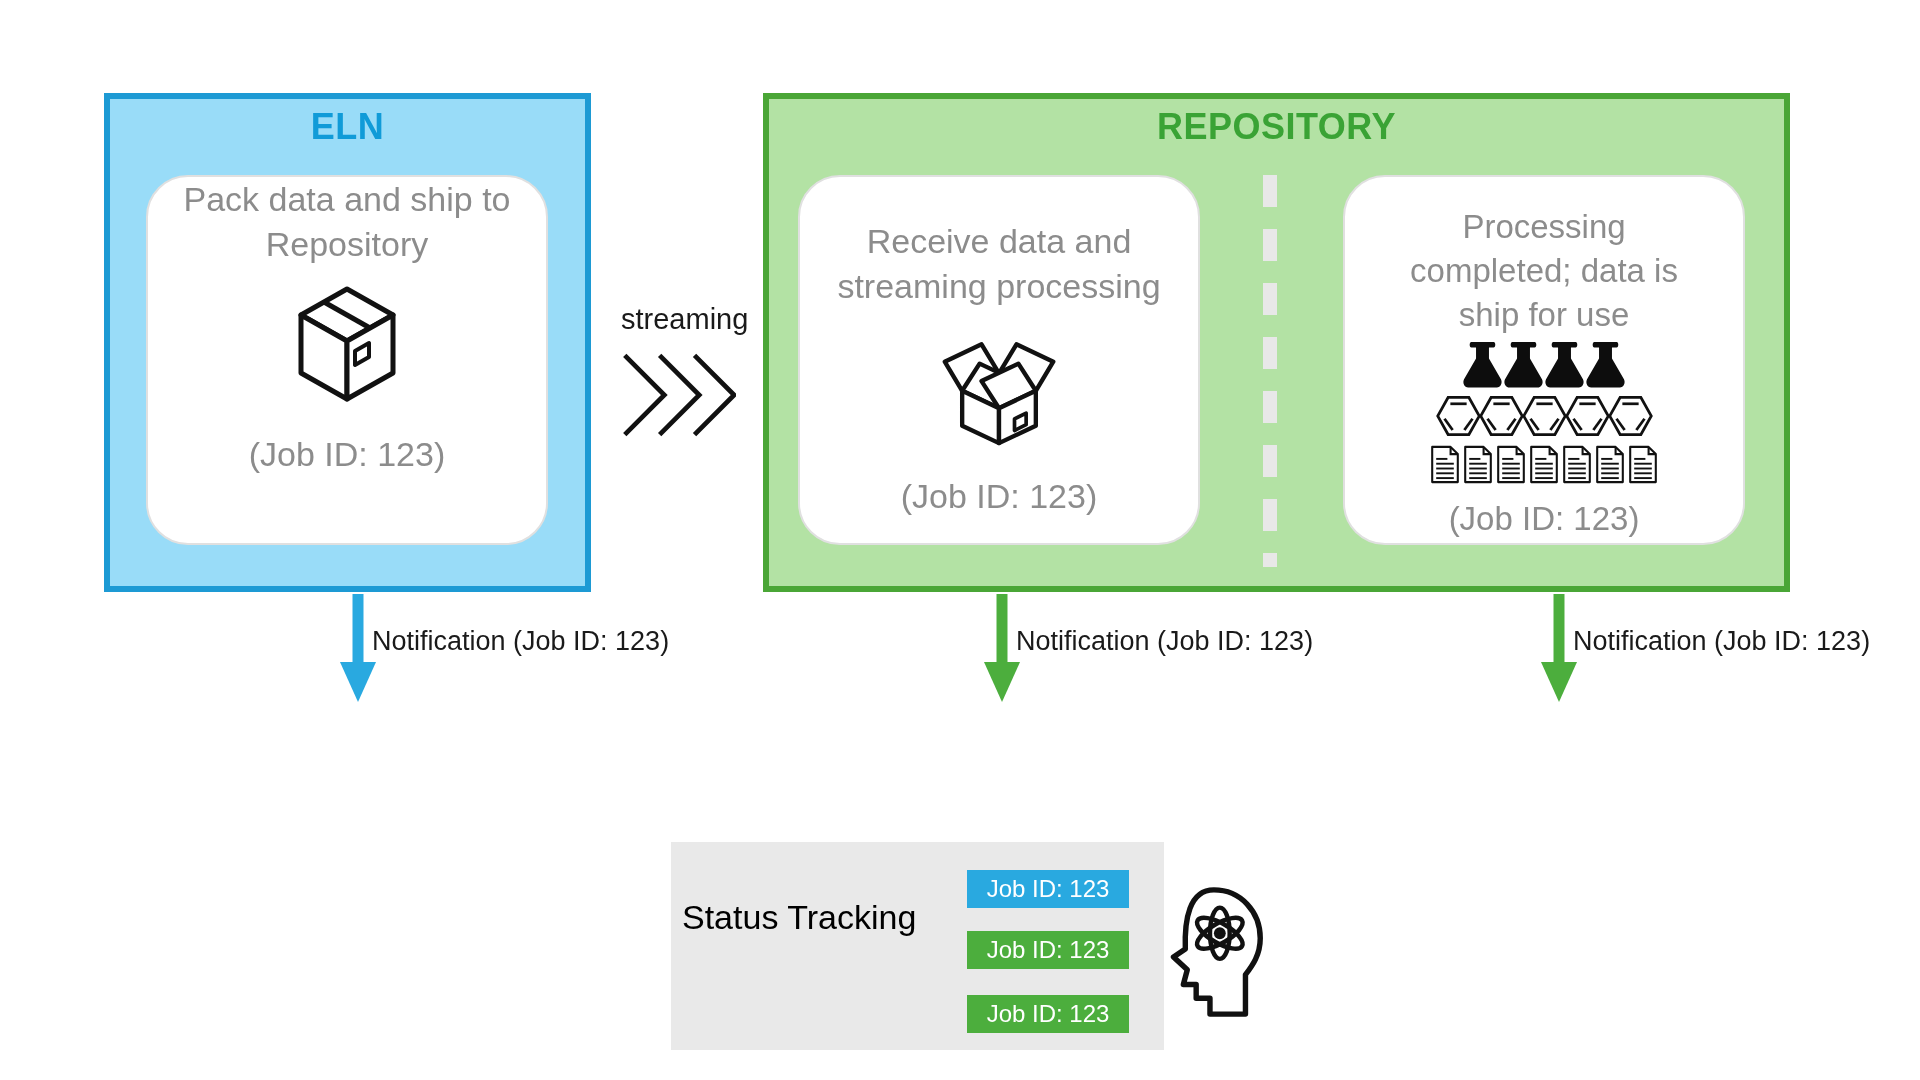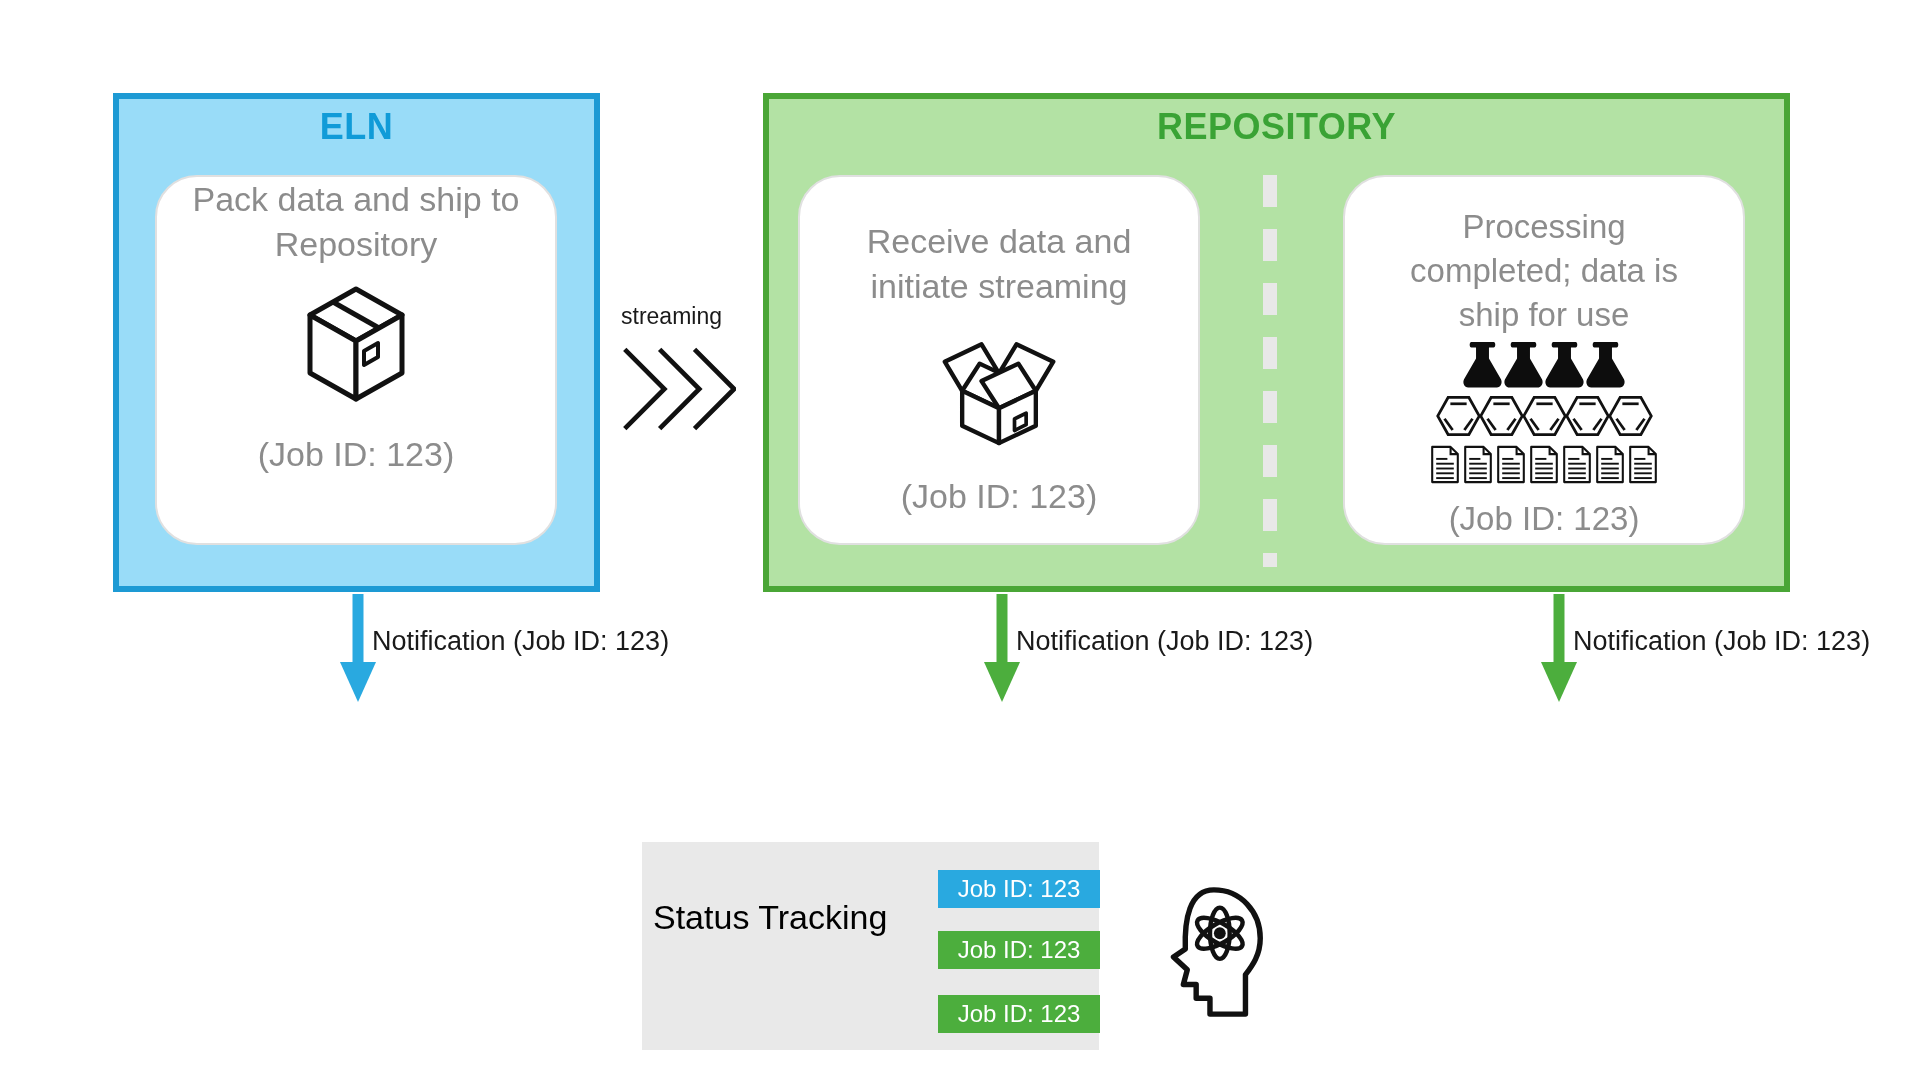--- a/index.html
+++ b/index.html
@@ -7,21 +7,21 @@
     --repo-border:#4aa636; --repo-fill:#b3e2a4; --repo-title:#3aa335;
     --blue-accent:#29a9e0; --green-accent:#4cae3d;
     --card-text:#8c8c8c; --panel-bg:#e9e9e9; --dash:#e8e8e8; --ink:#1a1a1a;
   }
   *{margin:0;padding:0;box-sizing:border-box}
   html,body{background:#fff}
   body{font-family:"Liberation Sans", sans-serif;}
   .canvas{position:relative;width:1920px;height:1080px;background:#fff;overflow:hidden}
 
   .sys-box{position:absolute;border:6px solid;}
-  .sys-box.eln{left:113px;top:93px;width:487px;height:499px;border-color:var(--eln-border);background:var(--eln-fill)}
+  .sys-box.eln{left:104px;top:93px;width:487px;height:499px;border-color:var(--eln-border);background:var(--eln-fill)}
   .sys-box.repo{left:763px;top:93px;width:1027px;height:499px;border-color:var(--repo-border);background:var(--repo-fill)}
   .sys-title{position:absolute;left:0;right:0;top:7px;text-align:center;font-size:36px;font-weight:700;letter-spacing:.5px}
   .eln .sys-title{color:var(--eln-title)}
   .repo .sys-title{color:var(--repo-title)}
 
   .card{position:absolute;width:402px;height:370px;background:#fff;border:2px solid #e0e0e0;border-radius:42px;
         display:flex;flex-direction:column;align-items:center;text-align:center}
   .card.eln-card{left:36px;top:76px;}
   .card.receive-card{left:29px;top:76px;padding-top:42px}
   .card.processed-card{left:574px;top:76px;padding-top:28px}
@@ -40,33 +40,33 @@
   .row-docs{margin-top:6px;height:40px}
   .flask-icon{width:41px;height:48px}
   .hex-icon{width:47px;height:42px}
   .hex-icon + .hex-icon{margin-left:-4px}
   .doc-icon{width:32px;height:39px;margin:0 .5px}
 
   .dashed-divider{position:absolute;left:494px;top:76px;width:14px;height:392px;
     background:repeating-linear-gradient(180deg, var(--dash) 0 32px, transparent 32px 54px)}
 
   .streaming{position:absolute;left:621px;top:303px;width:130px}
-  .streaming-label{font-size:23px;color:var(--ink)}
+  .streaming-label{font-size:29px;color:var(--ink)}
   .chevrons{display:block;margin-top:14px;width:115px;height:90px}
 
   .notify{position:absolute;width:420px;height:115px}
   .notify.n1{left:338px;top:594px}
   .notify.n2{left:982px;top:594px}
   .notify.n3{left:1539px;top:594px}
   .arrow-svg{position:absolute;left:0;top:0;width:40px;height:110px}
   .notify .lbl{position:absolute;left:34px;top:32px;font-size:27px;color:var(--ink);white-space:nowrap}
   .notify.c-blue{color:var(--blue-accent)}
   .notify.c-green{color:var(--green-accent)}
 
-  .status-panel{position:absolute;left:642px;top:842px;width:457px;height:208px;background:var(--panel-bg)}
+  .status-panel{position:absolute;left:671px;top:842px;width:493px;height:208px;background:var(--panel-bg)}
   .status-title{position:absolute;left:11px;top:52px;font-size:34px;line-height:47px;color:#000;font-weight:500}
   .badge{position:absolute;left:296px;width:162px;height:38px;display:flex;align-items:center;justify-content:center;
          color:#fff;font-size:24px;font-weight:400}
   .badge.b1{top:28px}
   .badge.b2{top:89px}
   .badge.b3{top:153px}
   .badge.blue{background:var(--blue-accent)}
   .badge.green{background:var(--green-accent)}
 
   .head-icon{position:absolute;left:1148px;top:882px;width:120px;height:138px}
@@ -163,21 +163,21 @@
         <use href="#sym-chevrons"></use>
       </svg>
   </div>
 
   <section class="sys-box repo">
     <div class="sys-title">REPOSITORY</div>
     <div class="dashed-divider"></div>
 
     <div class="card receive-card">
       <div class="card-line">Receive data and</div>
-      <div class="card-line">initiate streaming</div>
+      <div class="card-line">streaming processing</div>
       <svg class="icon-box-open">
           <use href="#sym-box-open"></use>
         </svg>
       <div class="job-label">(Job ID: 123)</div>
     </div>
 
     <div class="card processed-card">
       <div class="card-line">Processing</div>
       <div class="card-line">completed; data is</div>
       <div class="card-line">ship for use</div>

